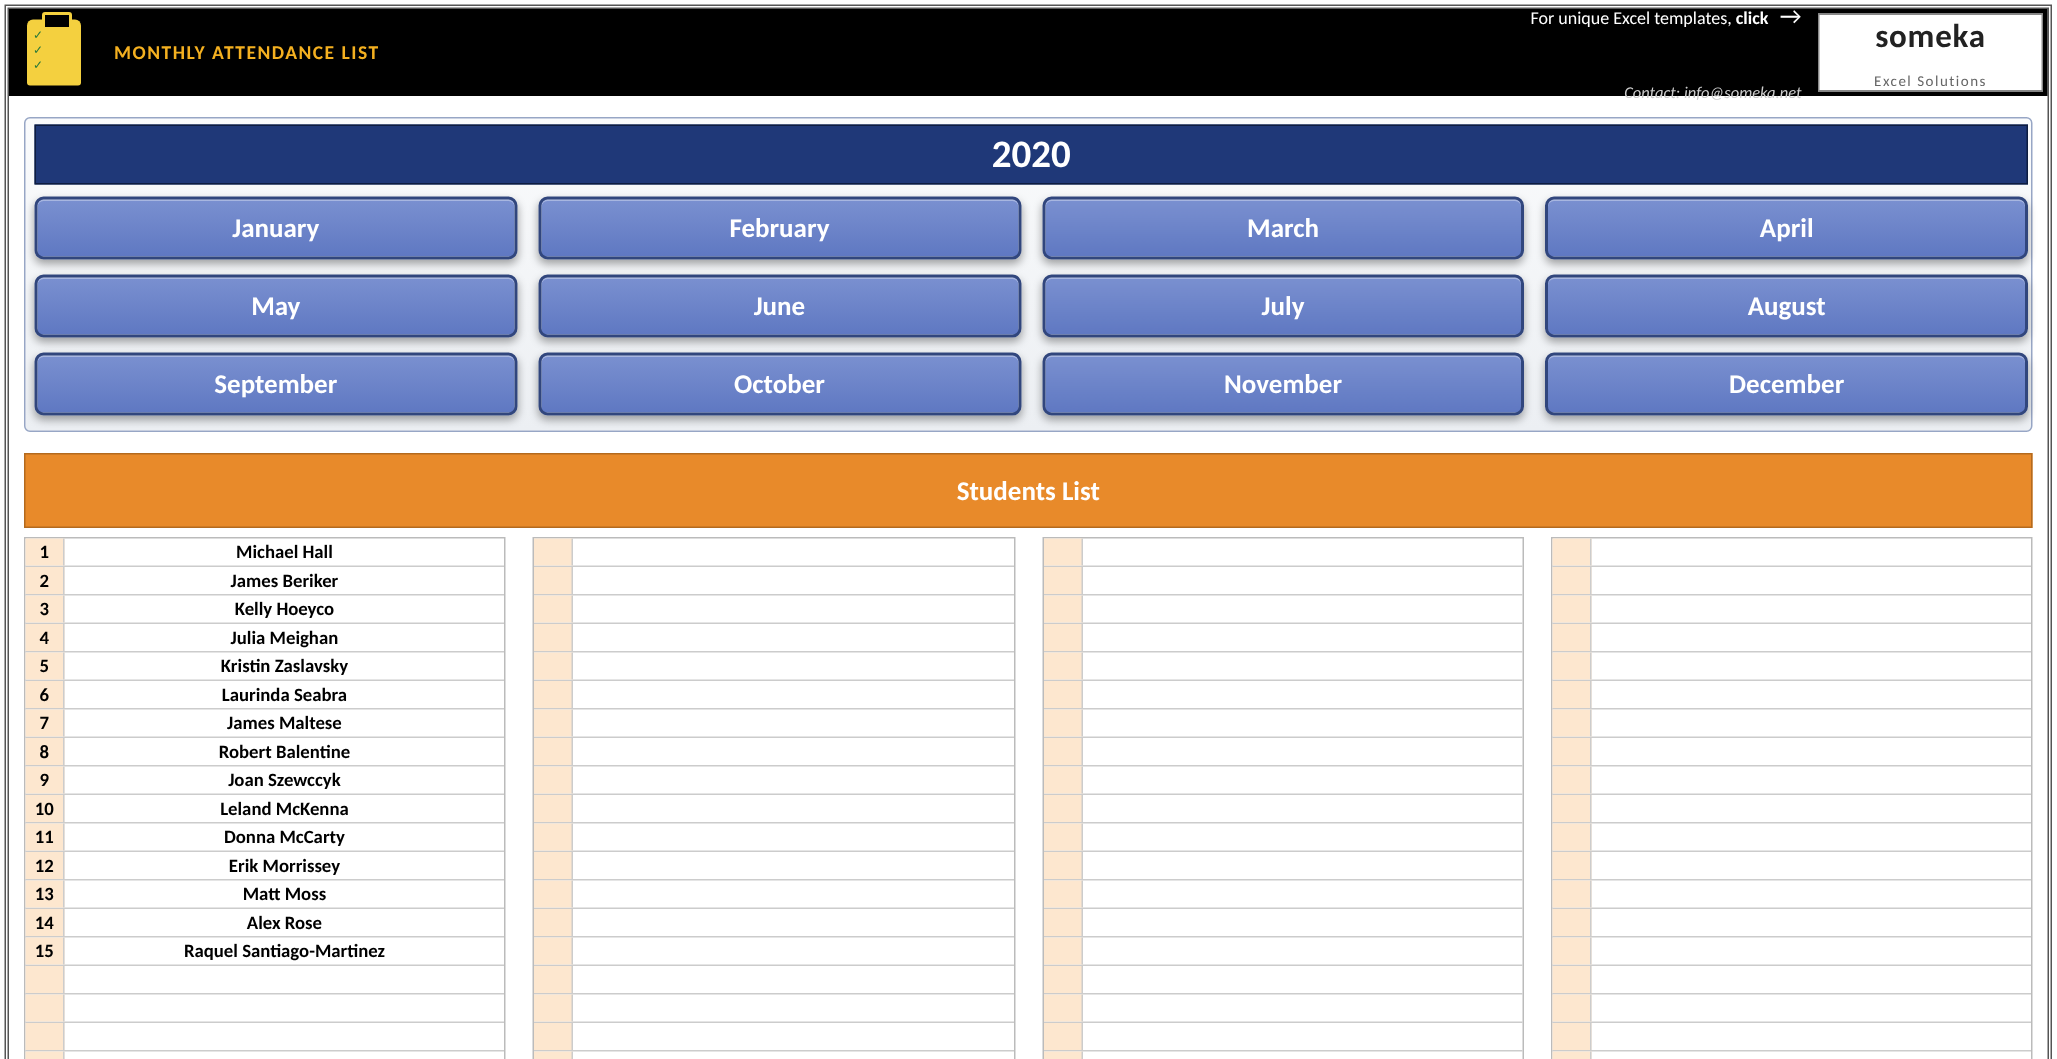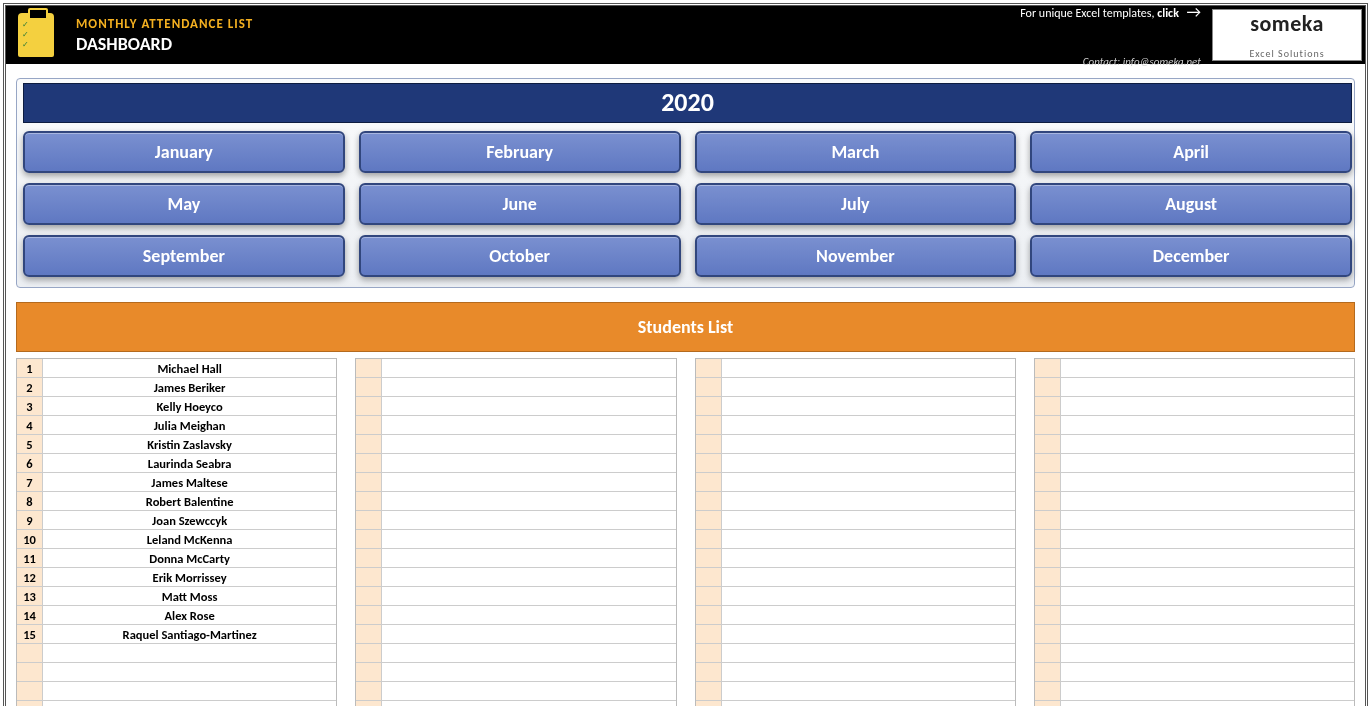--- a/index.html
+++ b/index.html
@@ -46,21 +46,20 @@
 <body>
 
 <div class="outer-frame">
 
   <div class="top-bar">
     <div class="logo-box">
       <div class="clipboard-icon"></div>
     </div>
     <div class="title-col">
       <div class="title-row1">MONTHLY ATTENDANCE LIST</div>
-      <div class="title-row2">DASHBOARD</div>
     </div>
     <div class="right-col">
       <div class="line1">
         <span>For unique Excel templates, </span><b>click</b><span class="arrow"> →</span>
       </div>
       <div class="line2">
         <span>Contact: </span><span>info@someka.net</span>
       </div>
     </div>
     <div class="brand-box">

